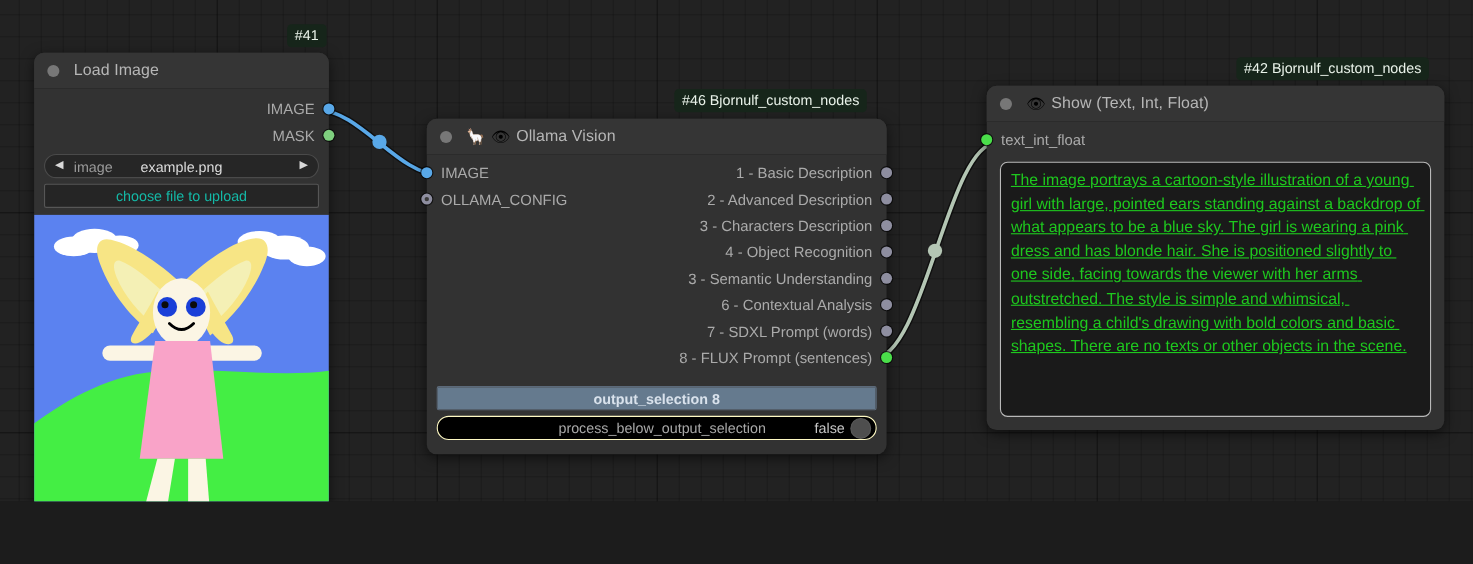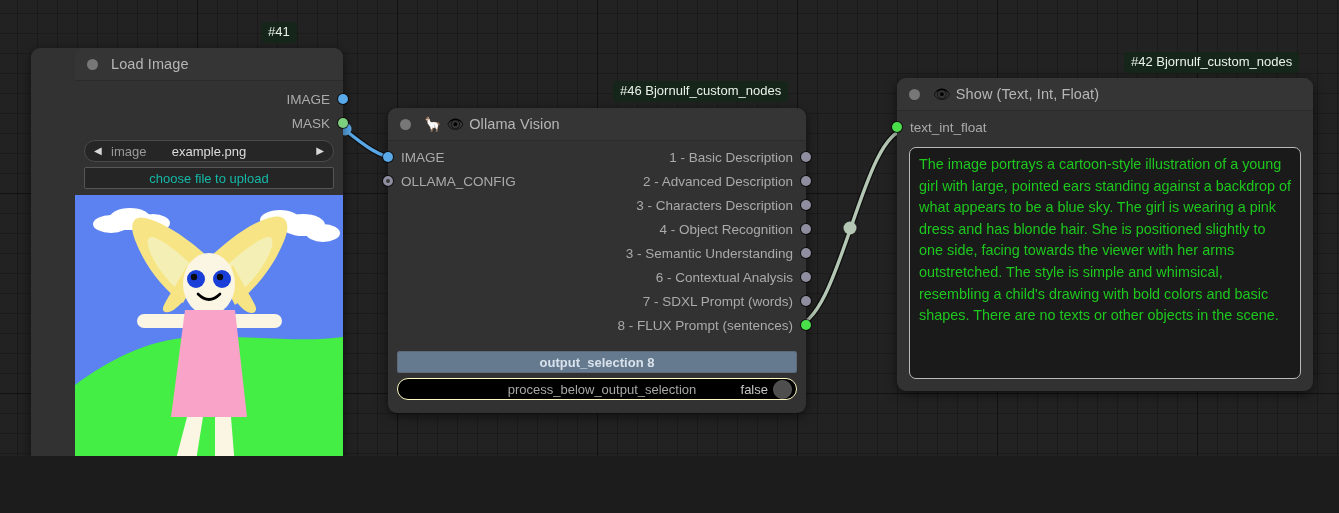--- a/index.html
+++ b/index.html
@@ -202,20 +202,21 @@
     background: #1a1a1a;
     border: 1px solid #b9b9b9;
     border-radius: 7px;
     color: #1ec81e;
     font-size: 14.4px;
     line-height: 21.6px;
     padding: 6px 9px 8px 9px;
     box-sizing: border-box;
     white-space: pre-wrap;
     overflow: hidden;
+    text-decoration: underline;
   }
 
   
   .preview-wrap {
     margin-top: 6px;
     width: 100%;
     line-height: 0;
     border-radius: 0 0 9px 9px;
     overflow: hidden;
   }
@@ -231,21 +232,21 @@
     <path d="M289,100 C327,100 362,159 400,159" fill="none" stroke="#000" stroke-width="6" stroke-linecap="round" opacity="0.55"></path>
     <path d="M289,100 C327,100 362,159 400,159" fill="none" stroke="#59a8e8" stroke-width="3.4" stroke-linecap="round"></path>
     <circle cx="345" cy="129" r="6.5" fill="#59a8e8"></circle>
 
     <path d="M794,326 C840,326 862,130 906,130" fill="none" stroke="#000" stroke-width="6" stroke-linecap="round" opacity="0.55"></path>
     <path d="M794,326 C840,326 862,130 906,130" fill="none" stroke="#b4c6b4" stroke-width="3.4" stroke-linecap="round"></path>
     <circle cx="850" cy="228" r="6.5" fill="#b4c6b4"></circle>
   </svg>
 
   <div class="id-badge" style="left:261px; top:22px;">#41</div>
-  <div class="node" style="left:31px; top:48px; width:268px;padding-left:44px;">
+  <div class="node" style="left:31px; top:48px; width:268px;">
     <div class="node-titlebar">
       <div class="collapse-dot"></div>
       <div class="node-title">Load Image</div>
     </div>
     <div class="node-body">
       <div class="slot-row out">
         <span class="slot-label">IMAGE</span>
         <span class="dot out-dot" style="background:#59a8e8;"></span>
       </div>
       <div class="slot-row out">

